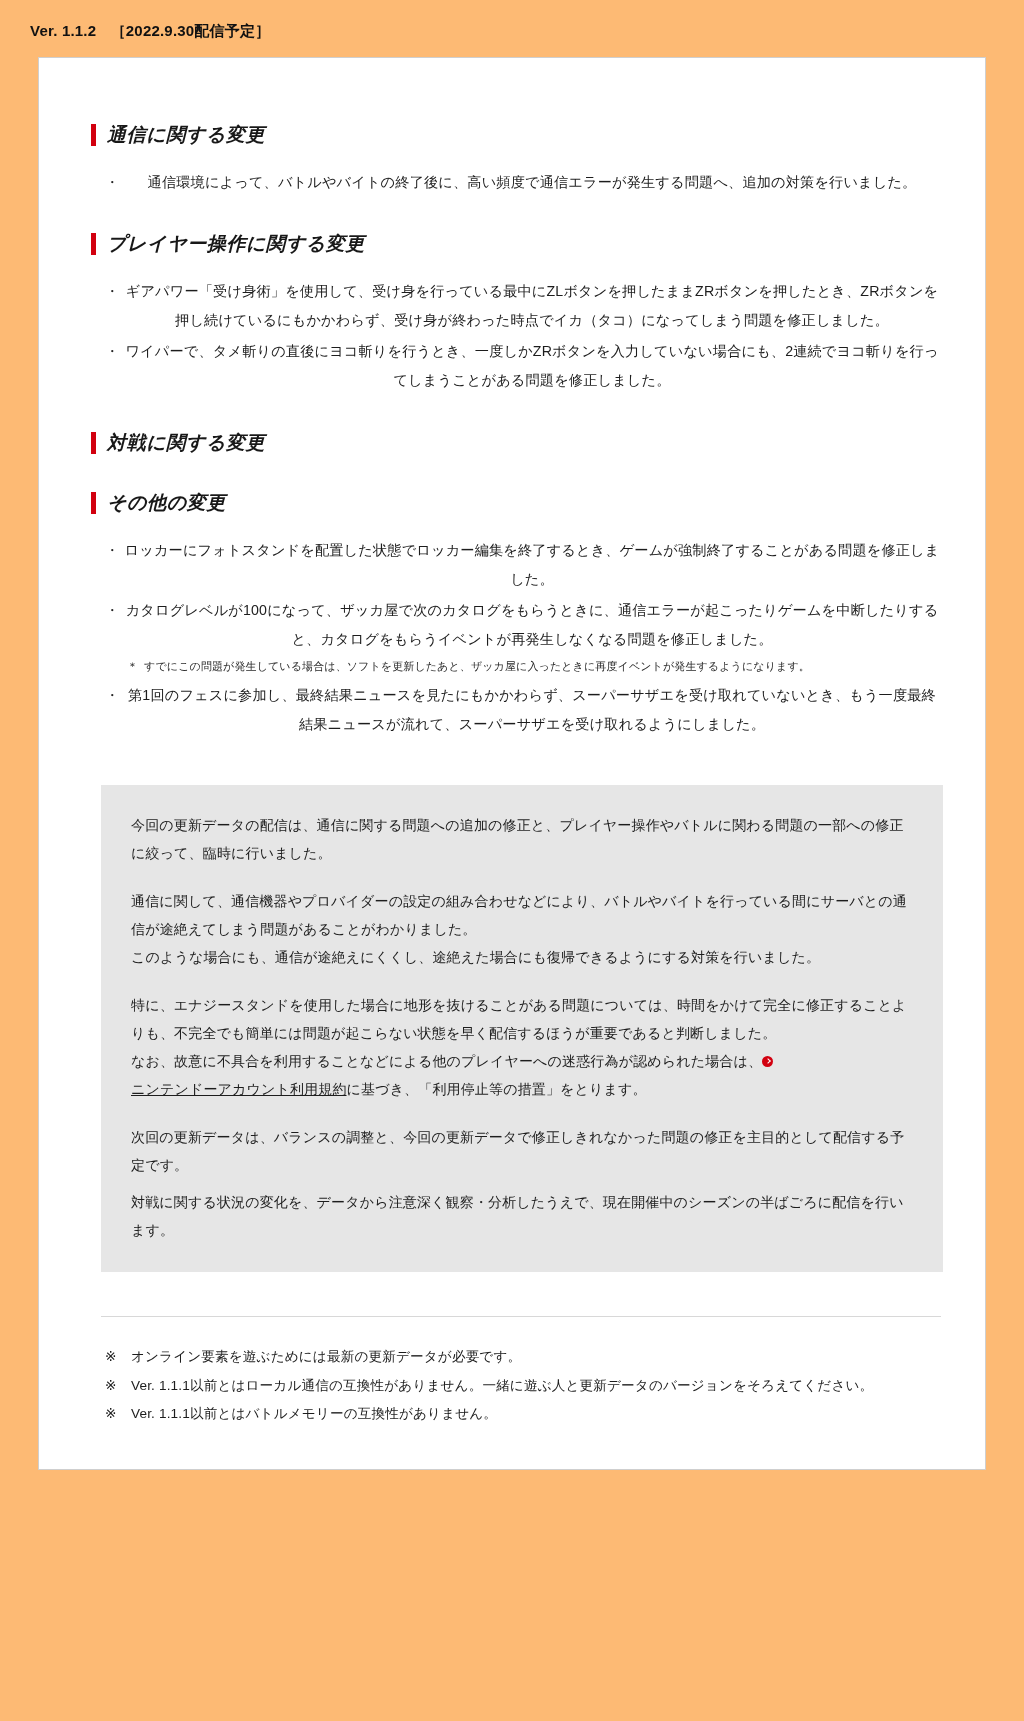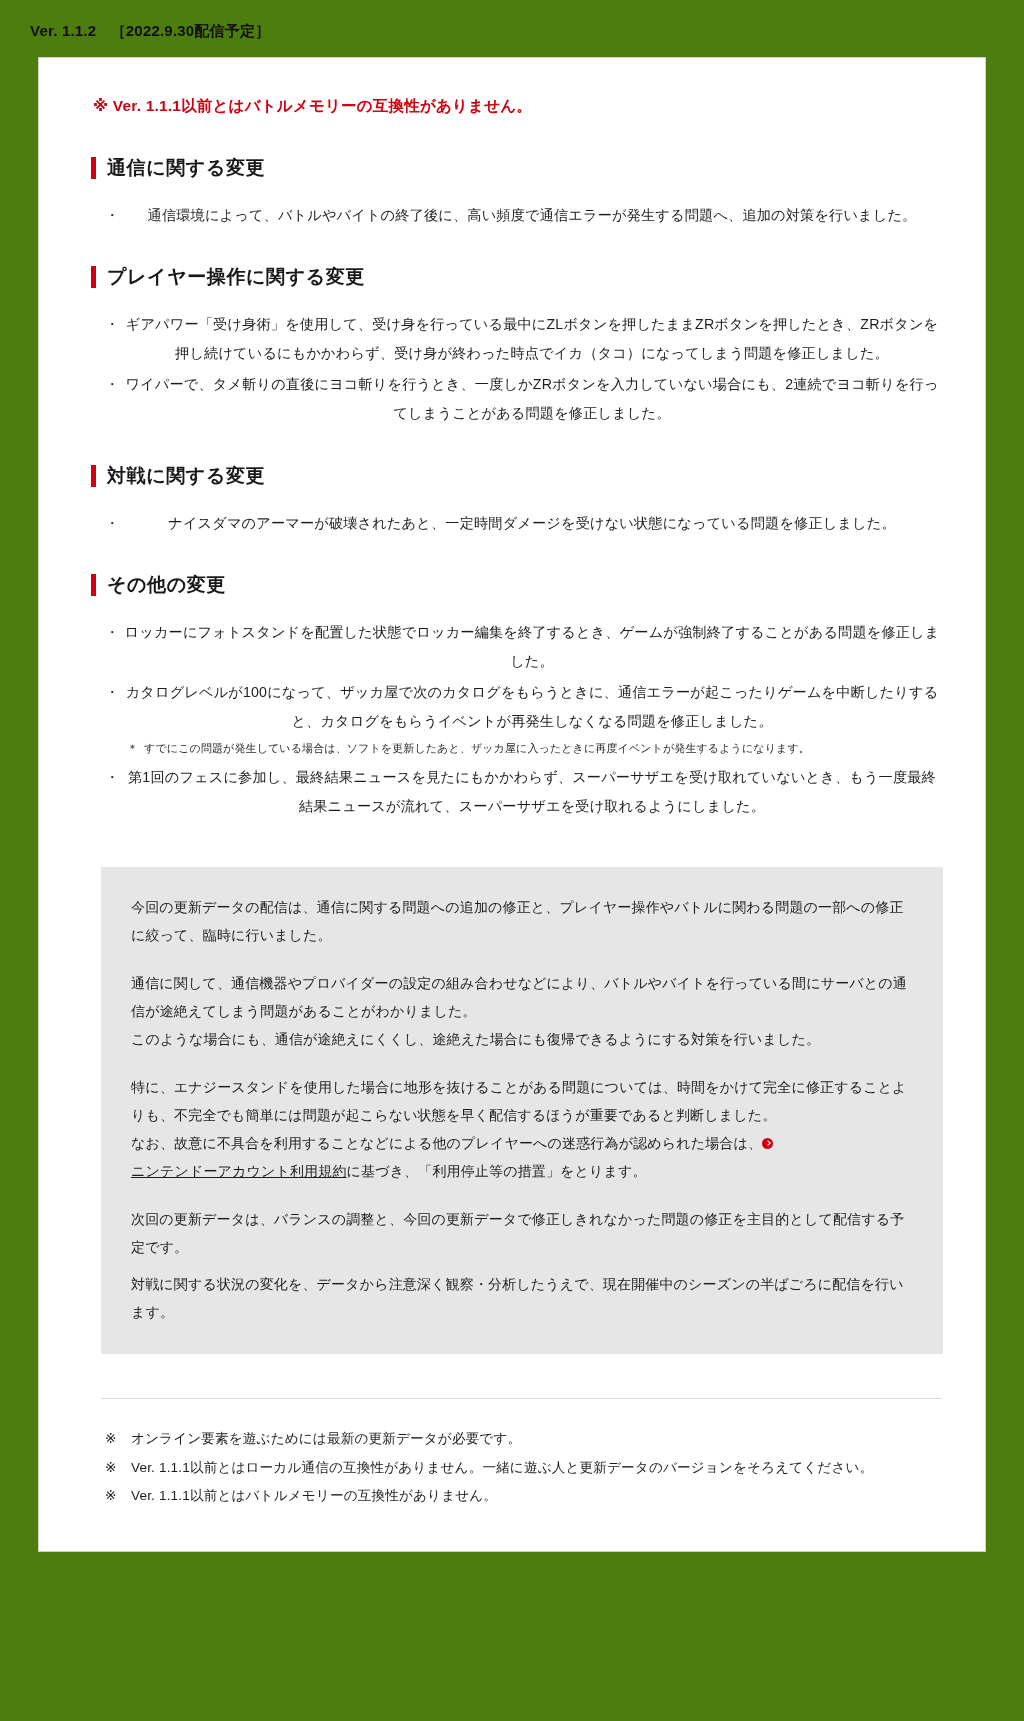--- a/index.html
+++ b/index.html
@@ -11,21 +11,21 @@
     width: 1024px;
     font-family: "Liberation Sans", "DejaVu Sans", sans-serif;
     color: #1a1a1a;
     -webkit-font-smoothing: antialiased;
   }
   .page {
     position: relative;
     width: 1024px;
     min-height: 1721px;
     box-sizing: border-box;
-    background: #4d7c0f;
+    background: #fdba74;
   }
 
   
   .version-header {
     padding: 22px 0 16px 30px;
     font-size: 15px;
     letter-spacing: 0.2px;
     color: #111;
   }
   .version-header .vlabel {
@@ -73,20 +73,21 @@
     height: 22px;
     background: #d2000f;
     margin-right: 11px;
     flex: 0 0 auto;
   }
   .section-title {
     font-size: 19px;
     font-weight: bold;
     letter-spacing: 0.6px;
     color: #181818;
+    font-style: italic;
   }
 
   
   .bullets {
     padding-left: 34px;
     padding-right: 10px;
   }
   .bullet {
     position: relative;
     font-size: 14.2px;
@@ -193,21 +194,20 @@
 <div class="page">
 
   <div class="version-header">
     <span class="vlabel">Ver.</span>
     <span class="vnum">1.1.2</span>
     <span class="vdate">［2022.9.30配信予定］</span>
   </div>
 
   <div class="card">
 
-    <div class="warning">※ Ver. 1.1.1以前とはバトルメモリーの互換性がありません。</div>
 
     <div class="section">
       <div class="section-head">
         <span class="section-bar"></span>
         <span class="section-title">通信に関する変更</span>
       </div>
       <div class="bullets">
         <div class="bullet">通信環境によって、バトルやバイトの終了後に、高い頻度で通信エラーが発生する問題へ、追加の対策を行いました。</div>
       </div>
     </div>
@@ -222,21 +222,20 @@
         <div class="bullet">ワイパーで、タメ斬りの直後にヨコ斬りを行うとき、一度しかZRボタンを入力していない場合にも、2連続でヨコ斬りを行ってしまうことがある問題を修正しました。</div>
       </div>
     </div>
 
     <div class="section">
       <div class="section-head">
         <span class="section-bar"></span>
         <span class="section-title">対戦に関する変更</span>
       </div>
       <div class="bullets">
-        <div class="bullet">ナイスダマのアーマーが破壊されたあと、一定時間ダメージを受けない状態になっている問題を修正しました。</div>
       </div>
     </div>
 
     <div class="section">
       <div class="section-head">
         <span class="section-bar"></span>
         <span class="section-title">その他の変更</span>
       </div>
       <div class="bullets">
         <div class="bullet">ロッカーにフォトスタンドを配置した状態でロッカー編集を終了するとき、ゲームが強制終了することがある問題を修正しました。</div>

